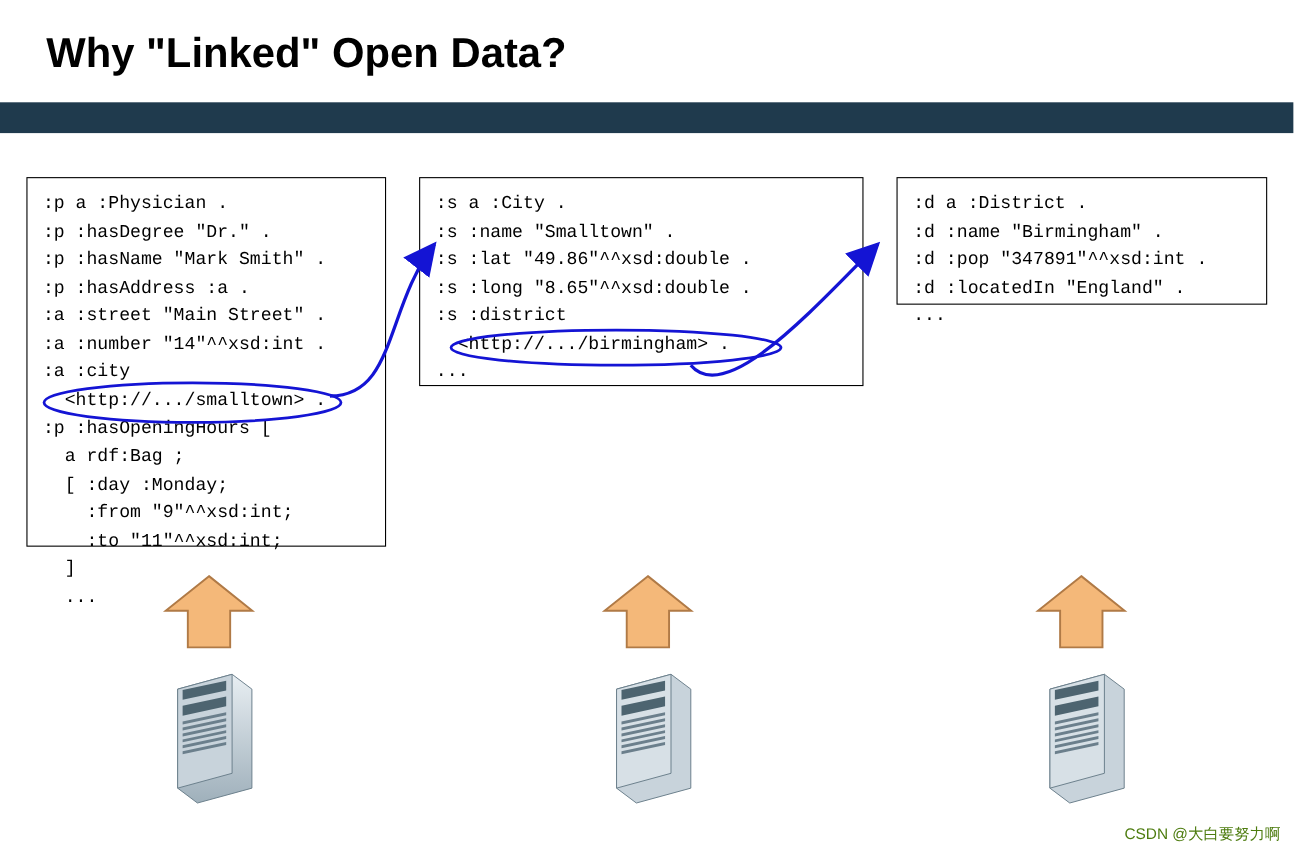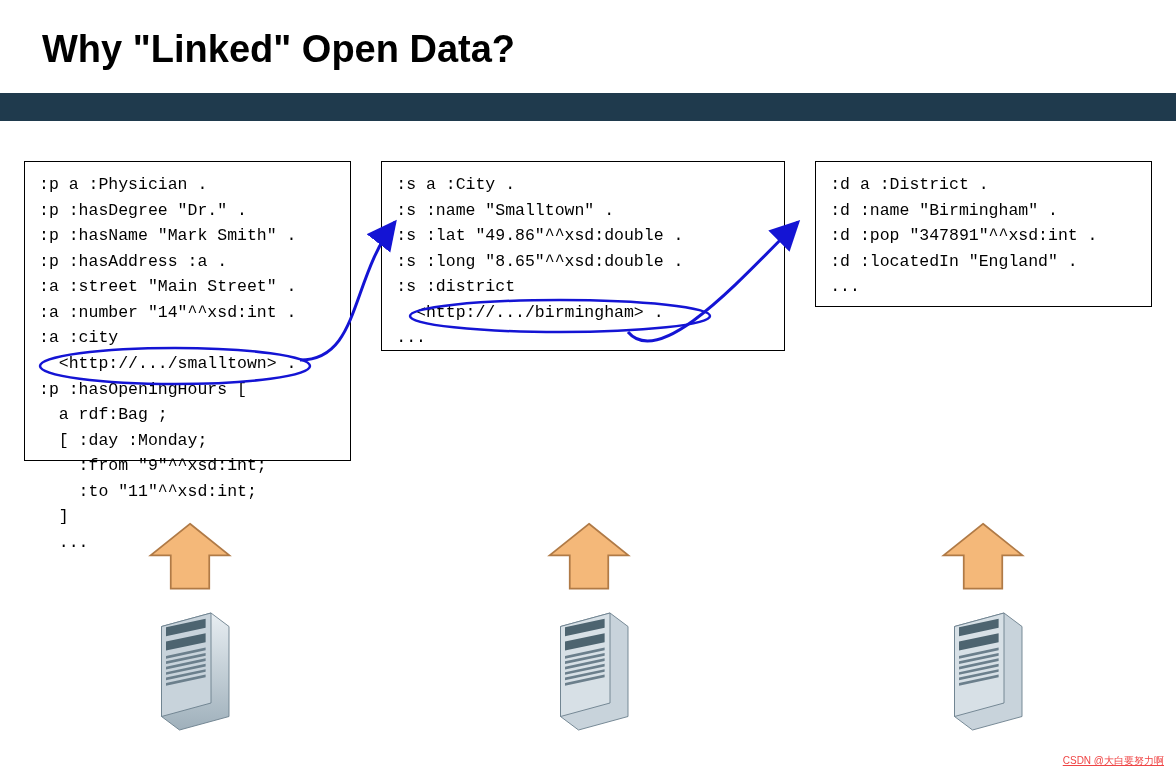--- a/index.html
+++ b/index.html
@@ -35,23 +35,23 @@
     border: 1px solid #000;
     background: #fff;
     font-family: "Courier New", Courier, monospace;
     font-size: 16.5px;
     line-height: 1.55;
     padding: 10px 14px 14px 14px;
     white-space: pre;
     color: #000;
     position: relative;
   }
-  .panel-left  { width: 340px; height: 300px; }
+  .panel-left  { width: 340px; height: 336px; }
   .panel-mid   { width: 420px; height: 190px; }
-  .panel-right { width: 350px; height: 146px; }
+  .panel-right { width: 350px; height: 116px; }
 
   .arrow-svg {
     position: absolute;
     top: 0; left: 0;
     width: 1176px;
     height: 778px;
     pointer-events: none;
   }
 
   .arrow-up {
@@ -71,24 +71,23 @@
   }
   .server svg { width: 100%; height: 100%; }
   .server-1 { left: 148px; top: 602px; }
   .server-2 { left: 547px; top: 602px; }
   .server-3 { left: 941px; top: 602px; }
 
   .watermark {
     position: absolute;
     right: 12px;
     bottom: 10px;
-    font-size: 10px;
-    color: #ef4444;
+    font-size: 14px;
+    color: #4d7c0f;
     font-family: sans-serif;
-    text-decoration: underline;
   }
 </style>
 </head>
 <body>
 
 <div class="title">Why "Linked" Open Data?</div>
 <div class="bar"></div>
 
 <div class="panels">
   <div class="panel panel-left"><span>:p a :Physician .

